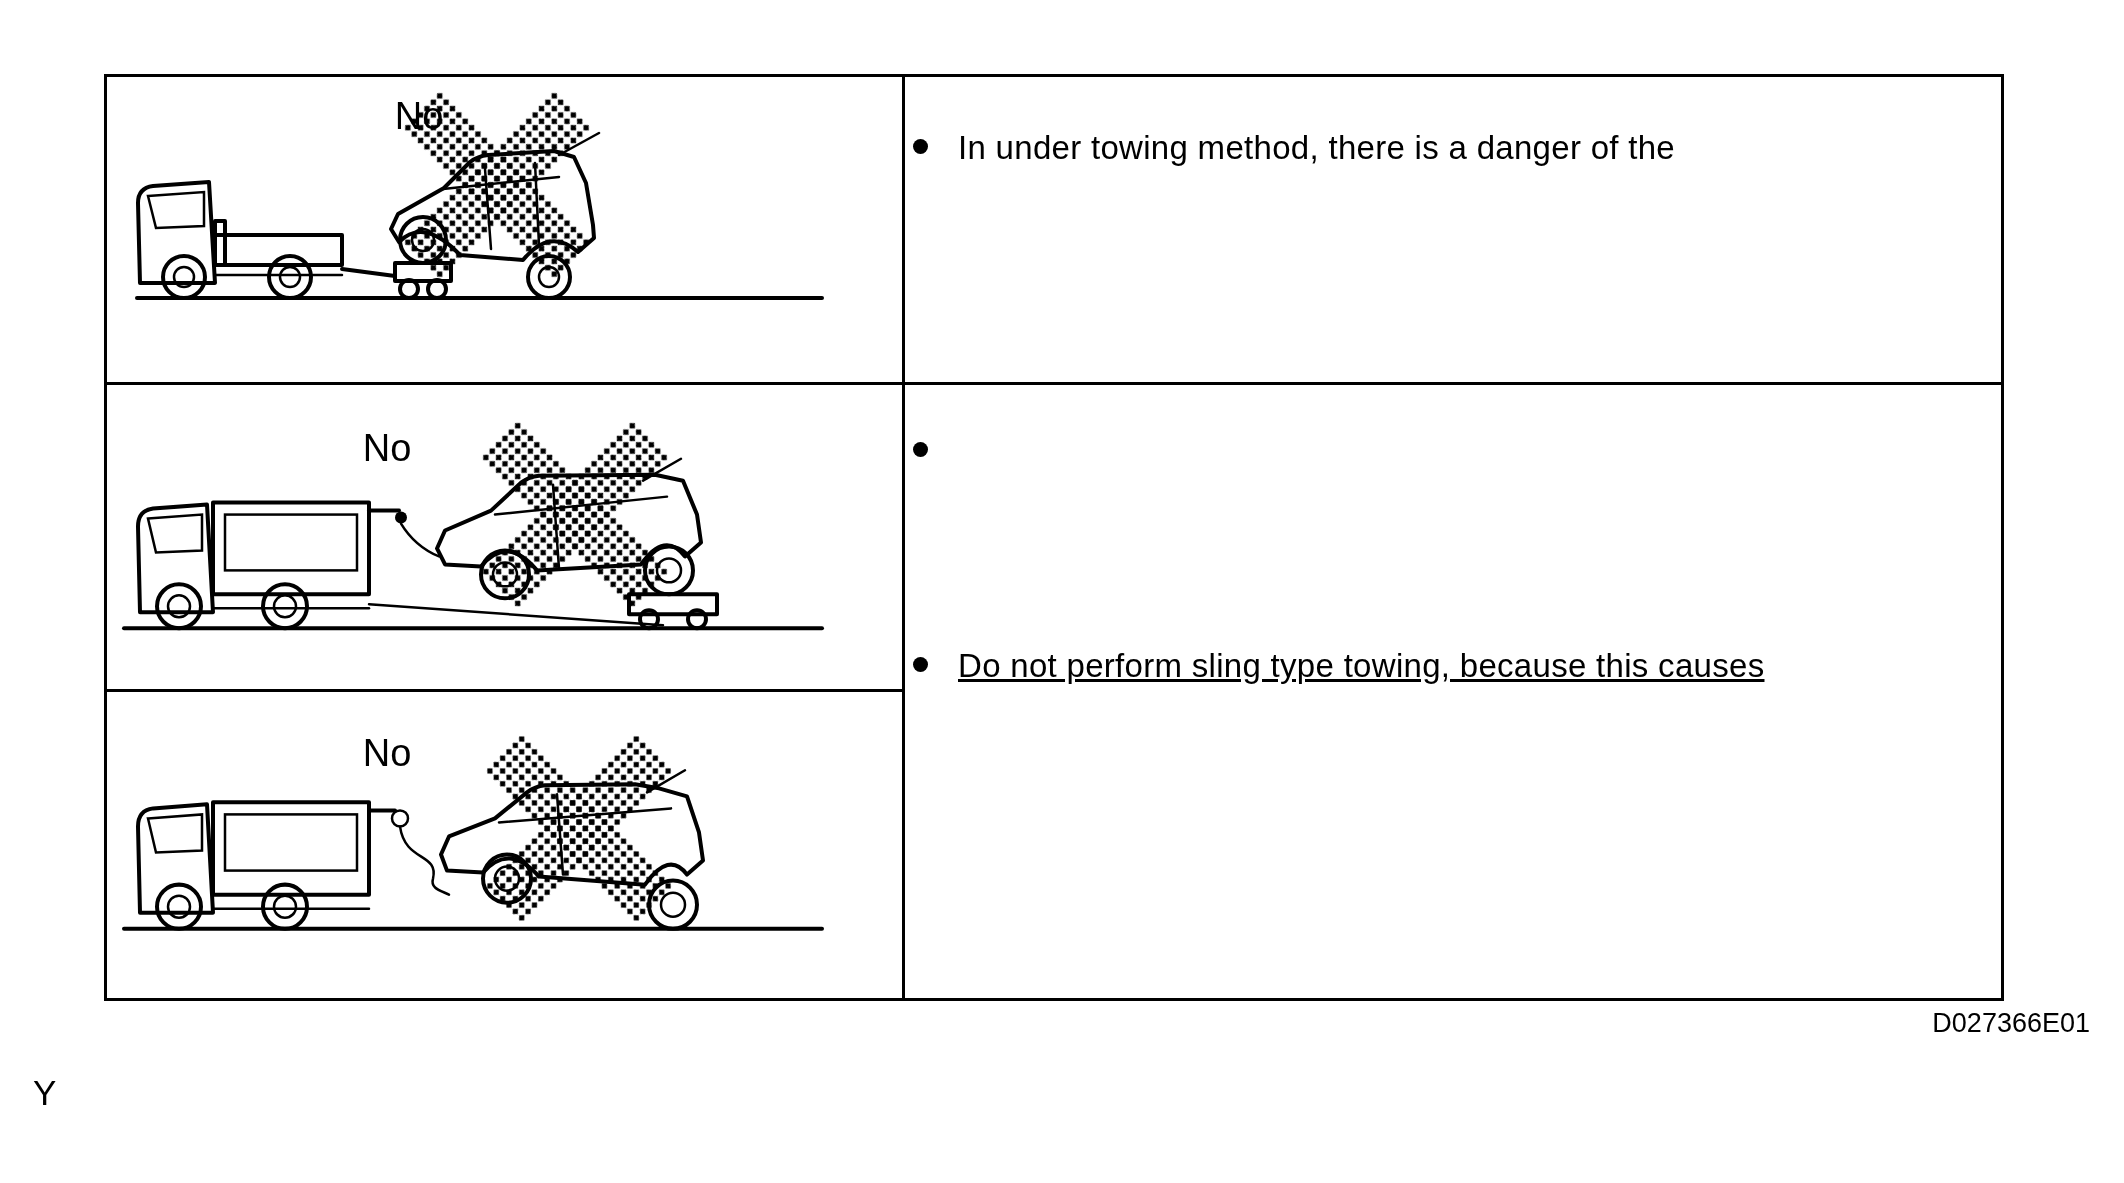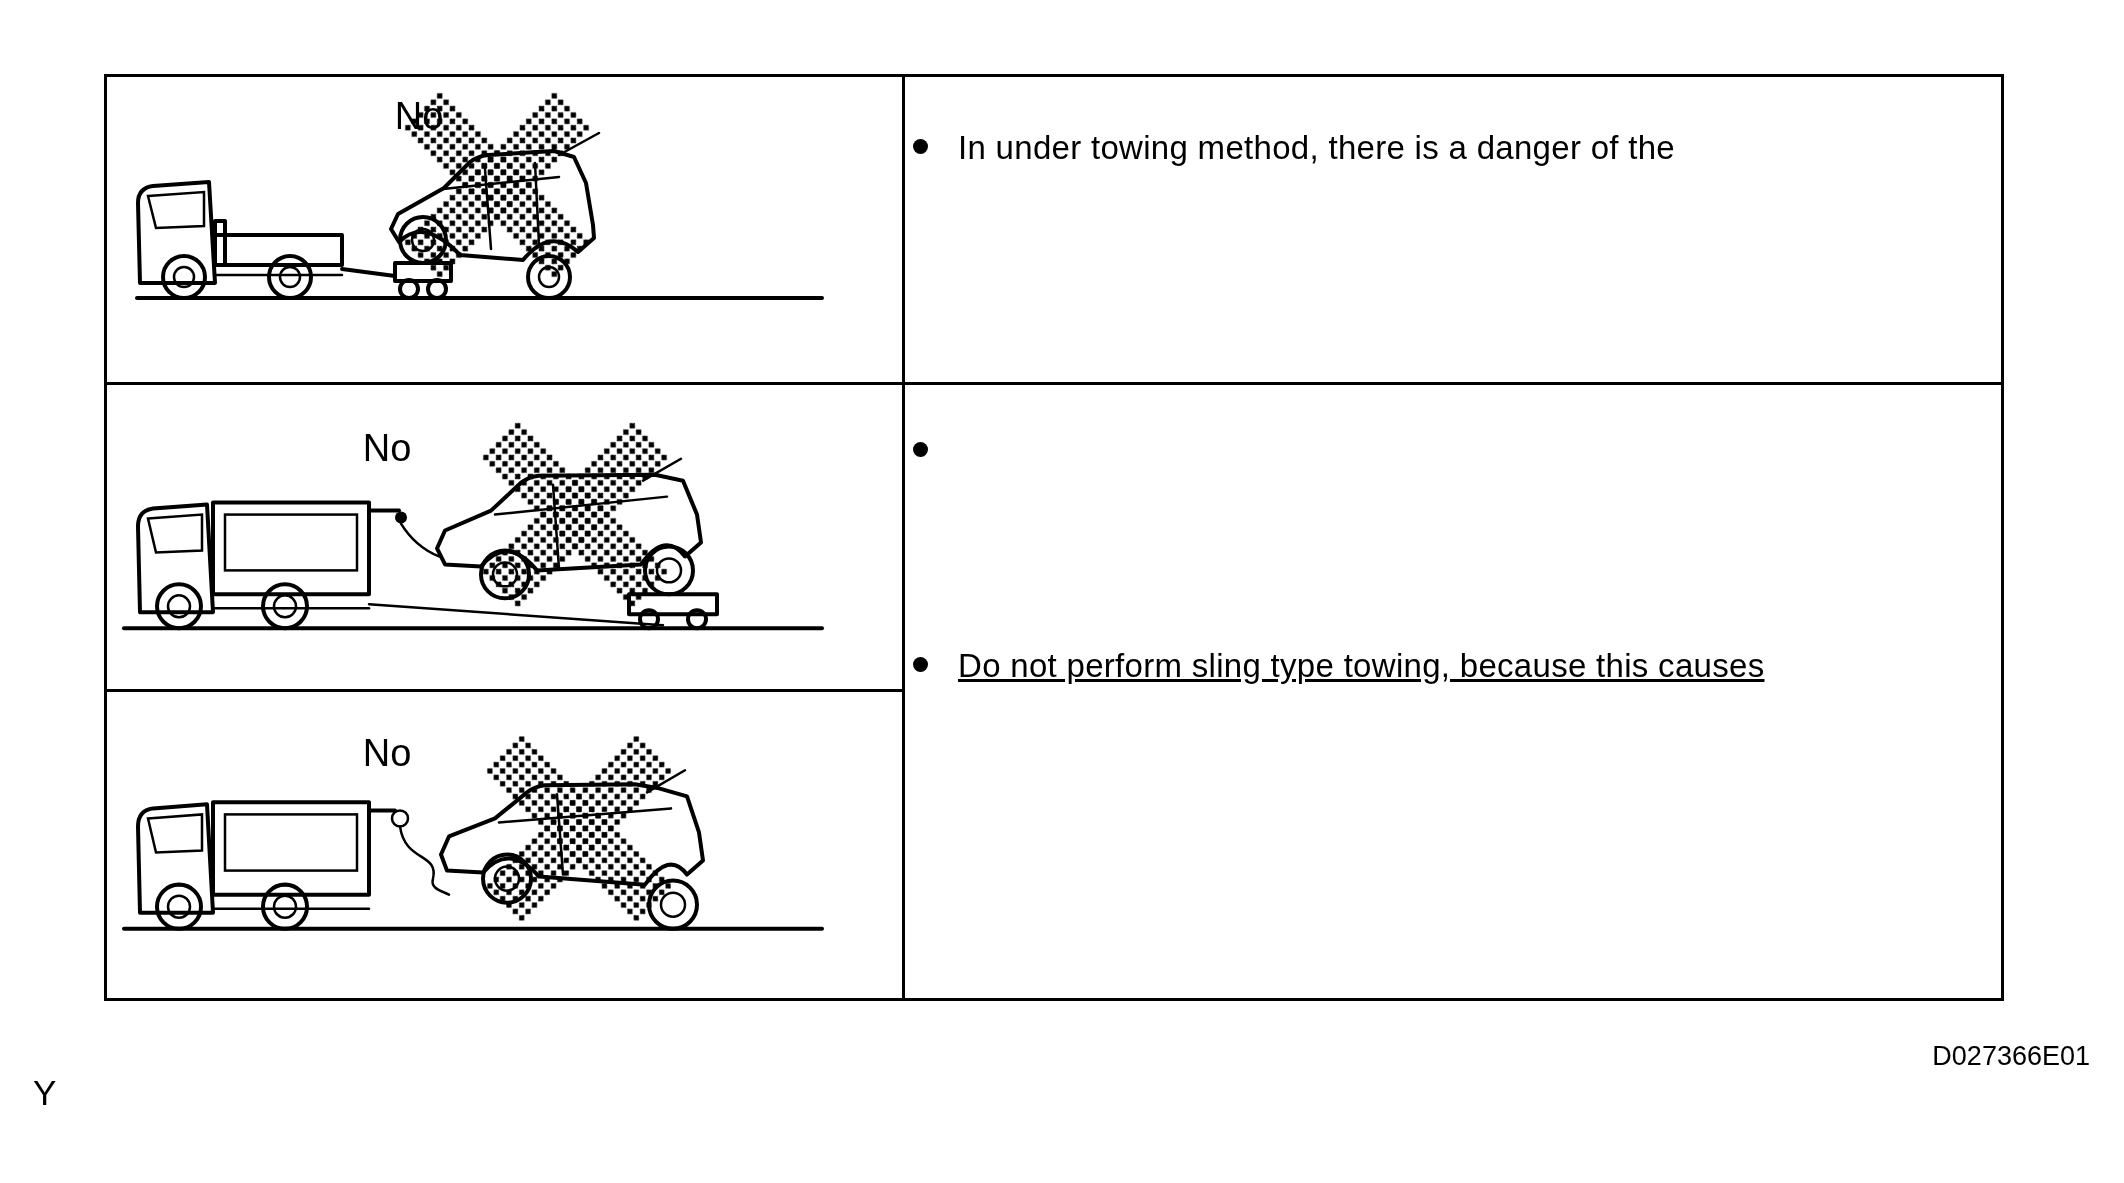--- a/index.html
+++ b/index.html
@@ -19,21 +19,21 @@
   .no-1{left:252px;top:20px;}
   .no-2{left:220px;top:44px;}
   .no-3{left:220px;top:42px;}
   .b1{padding:45px 0 0 4px;}
   .b23{padding:40px 0 0 4px;}
   .bullet-row{display:flex;align-items:flex-start;}
   .bullet-row.spaced{margin-top:183px;text-decoration:underline;}
   .dot{flex:none;width:15px;height:15px;border-radius:50%;background:#000;margin:17px 30px 0 4px;}
   .lines{font-size:33px;line-height:51px;letter-spacing:0.3px;white-space:nowrap;}
   .footer-y{position:absolute;left:33px;top:1073px;font-size:35px;}
-  .fig-code{position:absolute;right:34px;top:1041px;font-size:27px;}
+  .fig-code{position:absolute;right:34px;top:1008px;font-size:27px;}
   .ln{stroke:#000;stroke-width:4;fill:none;stroke-linecap:round;stroke-linejoin:round;}
   .thin{stroke:#000;stroke-width:2.5;fill:none;stroke-linecap:round;}
   .fillb{fill:#000;stroke:none;}
 </style>
 </head>
 <body>
 
 <div class="stage">
 
   <div class="towing-table">

